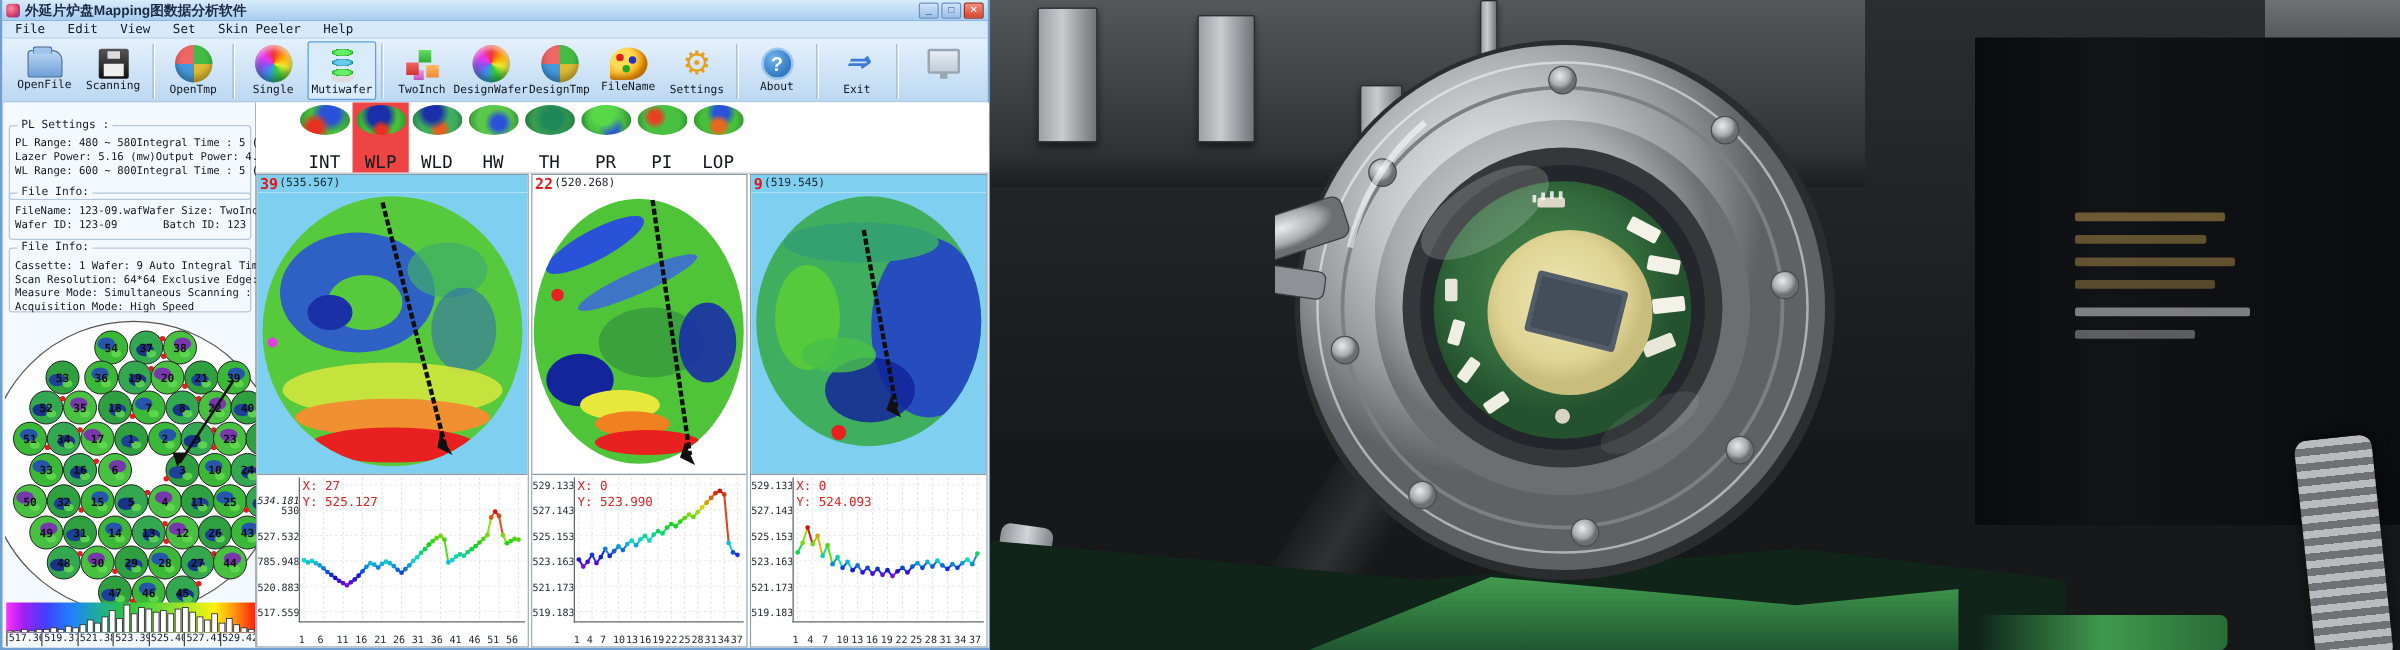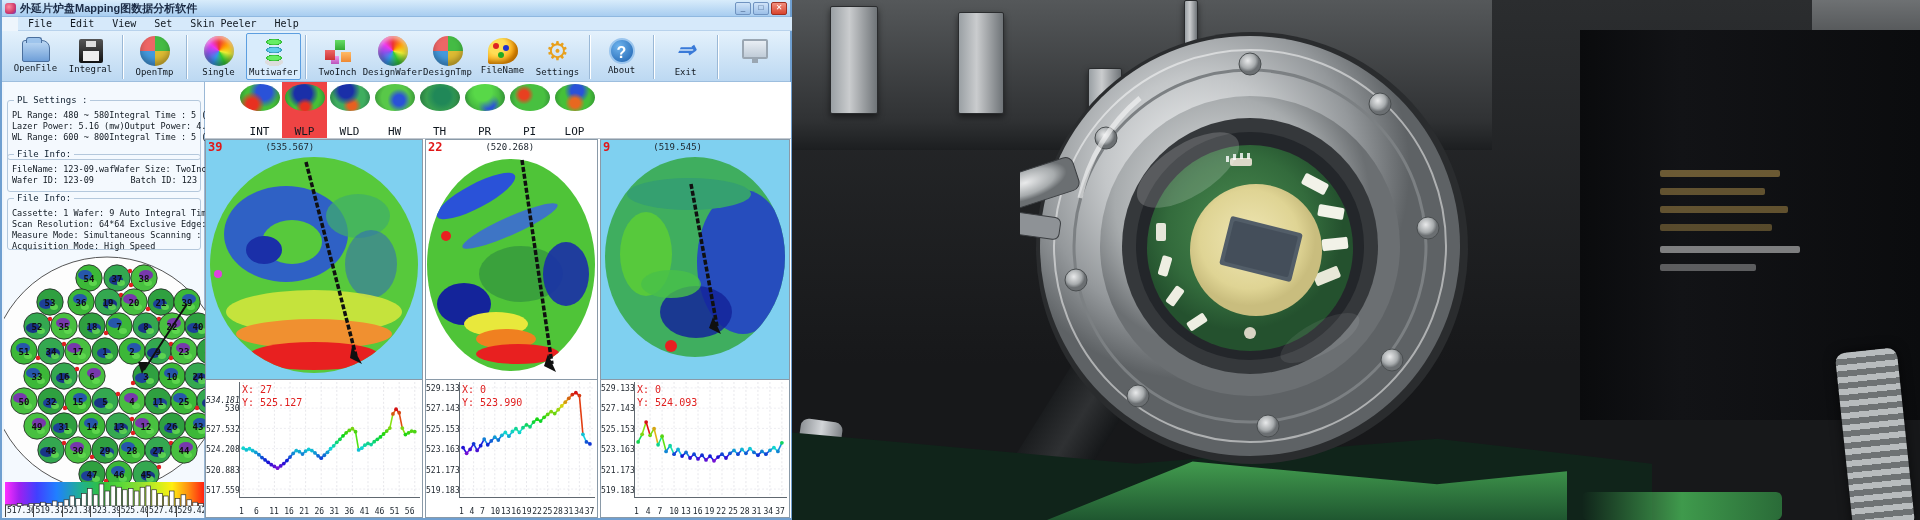--- a/index.html
+++ b/index.html
@@ -5,21 +5,21 @@
   html,body{margin:0;padding:0;background:#000;}
   *{box-sizing:border-box;}
   #stage{position:relative;width:1920px;height:520px;overflow:hidden;background:#1c1e20;font-family:"Liberation Sans",sans-serif;}
   
   #app{position:absolute;left:0;top:0;width:792px;height:520px;background:#eef5fc;border:2px solid #6f9fd0;border-top:none;}
   #titlebar{position:absolute;left:0;top:0;width:100%;height:17px;background:linear-gradient(#d8ecfb,#a8cdf0);display:flex;align-items:center;padding:0 3px;border-bottom:1px solid #8fb8e0;}
   #titlebar .t-icon{width:11px;height:11px;border-radius:3px;background:radial-gradient(circle at 35% 35%,#ff8c9e,#d03a6a 60%,#5a3ad0);margin-right:4px;}
   #titlebar .t-text{font-size:11px;color:#1b2b45;font-weight:bold;flex:1;white-space:nowrap;overflow:hidden;}
   .winbtn{width:16px;height:13px;margin-left:2px;border:1px solid #6f93c0;border-radius:2px;font-size:8px;line-height:10px;text-align:center;color:#fff;background:linear-gradient(#cfe3f8,#9cc0e8);color:#33507a;}
   .winbtn.close{background:linear-gradient(#f2907e,#d8442e);color:#fff;border-color:#a03020;}
-  #menubar{position:absolute;left:16px;top:17px;width:100%;height:14px;background:#d6e9fa;display:flex;align-items:center;gap:18px;padding:0 10px;border-bottom:1px solid #b8d2ec;}
+  #menubar{position:absolute;left:0;top:17px;width:100%;height:14px;background:#d6e9fa;display:flex;align-items:center;gap:18px;padding:0 10px;border-bottom:1px solid #b8d2ec;}
   #menubar span{font-size:10px;color:#101820;font-family:"DejaVu Sans Mono",monospace;}
   #toolbar{position:absolute;left:0;top:31px;width:100%;height:51px;background:linear-gradient(#e4f1fc,#bcd8f2);display:flex;align-items:flex-start;padding:2px 2px 0 6px;border-bottom:1px solid #9dbede;}
   .tbtn{width:55px;height:47px;display:flex;flex-direction:column;align-items:center;justify-content:flex-start;padding-top:2px;border:1px solid transparent;}
   .tbtn.sel{background:#d9ecfc;border:1px solid #5c9ee0;border-radius:2px;}
   .tbtn .lab{font-size:9px;color:#101820;font-family:"DejaVu Sans Mono",monospace;margin-top:1px;white-space:nowrap;}
   .ticon{width:30px;height:30px;position:relative;}
   .tsep{width:1px;height:44px;background:#9ab8d6;margin:2px 4px 0 4px;box-shadow:1px 0 0 #fff;}
   .icon-disc{border-radius:50%;width:30px;height:30px;background:conic-gradient(#e33,#f90,#ee3,#3c3,#39e,#85e,#e3e,#e33);box-shadow:inset 0 -4px 6px rgba(0,0,0,.35),inset 0 3px 4px rgba(255,255,255,.6);}
   .icon-pie{border-radius:50%;width:30px;height:30px;background:conic-gradient(#4b4 0 25%,#db3 25% 50%,#49d 50% 75%,#e66 75%);box-shadow:inset 0 -4px 6px rgba(0,0,0,.3);}
   .icon-stack{width:30px;height:30px;background:
@@ -57,33 +57,33 @@
   #colorbar{position:absolute;left:0;top:0;width:199px;height:24px;background:linear-gradient(90deg,#ff30ff 0%,#a020f0 7%,#4040ff 16%,#2080ff 26%,#20b090 38%,#30c040 48%,#58d838 58%,#90e030 68%,#c8ee20 76%,#ffee10 84%,#ff9010 92%,#ff2010 100%);}
   #cbhist{position:absolute;left:0;top:0;width:199px;height:24px;}
   #cblabels{position:absolute;left:0;top:24px;width:199px;height:11px;font-size:8px;color:#101820;font-family:"DejaVu Sans Mono",monospace;display:flex;}
   #cblabels span{flex:1;border-left:1px solid #444;padding-left:1px;white-space:nowrap;overflow:hidden;}
   
   #mainarea{position:absolute;left:203px;top:82px;width:586px;height:436px;background:#fff;}
   #thumbstrip{position:absolute;left:0;top:0;width:586px;height:57px;background:#fff;border-bottom:1px solid #c0c8d0;display:flex;padding-left:32px;}
   .thumb{width:45px;height:56px;display:flex;flex-direction:column;align-items:center;padding-top:2px;}
   .thumb.sel{background:#ef4444;}
   .thumb .tc{width:40px;height:40px;border-radius:50%;}
-  .thumb .tl{font-size:11px;font-family:"DejaVu Sans Mono",monospace;color:#101820;margin-top:14px;}
+  .thumb .tl{font-size:14px;font-family:"DejaVu Sans Mono",monospace;color:#101820;margin-top:14px;}
   .t0{background:radial-gradient(circle at 30% 75%,#e83020 15%,transparent 36%),radial-gradient(circle at 60% 30%,#2a52d8 25%,transparent 50%),radial-gradient(circle,#45c038 60%,#2a8030 100%);}
   .t1{background:radial-gradient(circle at 50% 85%,#e83020 12%,transparent 30%),radial-gradient(circle at 45% 35%,#1a2fa8 30%,transparent 55%),radial-gradient(circle,#45c038 60%,#2a8030 100%);}
   .t2{background:radial-gradient(circle at 40% 25%,#1a2fa8 22%,transparent 45%),radial-gradient(circle at 55% 80%,#e86020 12%,transparent 30%),radial-gradient(circle,#3fae5f 60%,#237040 100%);}
   .t3{background:radial-gradient(circle at 60% 60%,#2a52d8 18%,transparent 40%),radial-gradient(circle,#58c848 55%,#2a8030 100%);}
   .t4{background:radial-gradient(circle at 55% 45%,#208858 30%,transparent 60%),radial-gradient(circle,#3aa050 55%,#1f6838 100%);}
   .t5{background:radial-gradient(circle at 45% 30%,#58d848 30%,transparent 60%),radial-gradient(circle at 60% 75%,#2a52d8 15%,transparent 35%),radial-gradient(circle,#45b840 60%,#287830 100%);}
   .t6{background:radial-gradient(circle at 35% 40%,#e84020 14%,transparent 32%),radial-gradient(circle,#48c040 60%,#2a8030 100%);}
   .t7{background:radial-gradient(circle at 50% 70%,#e86820 16%,transparent 36%),radial-gradient(circle at 55% 25%,#2a52d8 20%,transparent 42%),radial-gradient(circle,#45c038 60%,#2a8030 100%);}
   .mpanel{position:absolute;top:57px;height:379px;border:1px solid #8a9aa8;background:#fff;}
   .mheader{position:absolute;left:0;top:0;width:100%;height:14px;font-family:"DejaVu Sans Mono",monospace;display:flex;align-items:center;padding-left:2px;}
   .mheader .wno{color:#e01818;font-size:12px;font-weight:bold;margin-right:1px;}
-  .mheader .wval{color:#202830;font-size:9px;margin-left:42px;}
+  .mheader .wval{color:#202830;font-size:9px;}
   .mapbox{position:absolute;left:0;top:14px;width:100%;}
   .chartbox{position:absolute;left:0;bottom:0;width:100%;background:#fff;border-top:1px solid #8a9aa8;}
   .cursorbox{position:absolute;font-family:"DejaVu Sans Mono",monospace;font-size:10px;color:#e02020;line-height:13px;z-index:5;}
   .ylabels{position:absolute;left:0;top:0;width:33px;height:100%;font-size:8px;color:#202830;font-family:"DejaVu Sans Mono",monospace;text-align:right;}
   .ylabels div{position:absolute;right:2px;width:31px;}
   .xlabels{position:absolute;left:33px;bottom:0;height:10px;font-size:8px;color:#202830;font-family:"DejaVu Sans Mono",monospace;display:flex;}
   .xlabels span{flex:1;white-space:nowrap;}
   .plot{position:absolute;left:33px;top:2px;border-left:1px solid #606870;border-bottom:1px solid #606870;background:#fff;}
   
   #photo{position:absolute;left:792px;top:0;width:1128px;height:520px;background:linear-gradient(#2b2d2f,#17181a 70%);overflow:hidden;}
@@ -122,21 +122,21 @@
       <span>Help</span>
     </div>
 
     <div id="toolbar">
       <div class="tbtn">
           <div class="ticon icon-folder"></div>
           <div class="lab">OpenFile</div>
         </div>
       <div class="tbtn">
           <div class="ticon icon-floppy"></div>
-          <div class="lab">Integral</div>
+          <div class="lab">Scanning</div>
         </div>
       <div class="tsep"></div>
       <div class="tbtn">
           <div class="ticon icon-pie"></div>
           <div class="lab">OpenTmp</div>
         </div>
       <div class="tsep"></div>
       <div class="tbtn">
           <div class="ticon icon-disc"></div>
           <div class="lab">Single</div>
@@ -685,21 +685,21 @@
         </div>
         <div class="chartbox" style="height:138px;">
           <div class="cursorbox" style="left:36px;top:3px;">
             <div>X: 27</div>
             <div>Y: 525.127</div>
           </div>
           <div class="ylabels">
               <div style="top: 16px; font-style: italic;">534.181</div>
               <div style="top: 24.4px; padding-left: 19px;">530.857</div>
               <div style="top: 44.8px;">527.532</div>
-              <div style="top: 65.2px;">524.208</div>
+              <div style="top: 65.2px;">785.948</div>
               <div style="top: 85.6px;">520.883</div>
               <div style="top: 106px;">517.559</div>
             </div>
           <svg class="plot" width="181" height="116" viewBox="0 0 181 116" style="width:181px;height:116px;">
               <line x1="3" y1="0" x2="3" y2="116" stroke="#dcdce2" stroke-width="0.7" stroke-dasharray="2 2"></line>
               <line x1="18.727272727272727" y1="0" x2="18.727272727272727" y2="116" stroke="#dcdce2" stroke-width="0.7" stroke-dasharray="2 2"></line>
               <line x1="34.45454545454545" y1="0" x2="34.45454545454545" y2="116" stroke="#dcdce2" stroke-width="0.7" stroke-dasharray="2 2"></line>
               <line x1="50.18181818181818" y1="0" x2="50.18181818181818" y2="116" stroke="#dcdce2" stroke-width="0.7" stroke-dasharray="2 2"></line>
               <line x1="65.9090909090909" y1="0" x2="65.9090909090909" y2="116" stroke="#dcdce2" stroke-width="0.7" stroke-dasharray="2 2"></line>
               <line x1="81.63636363636364" y1="0" x2="81.63636363636364" y2="116" stroke="#dcdce2" stroke-width="0.7" stroke-dasharray="2 2"></line>

